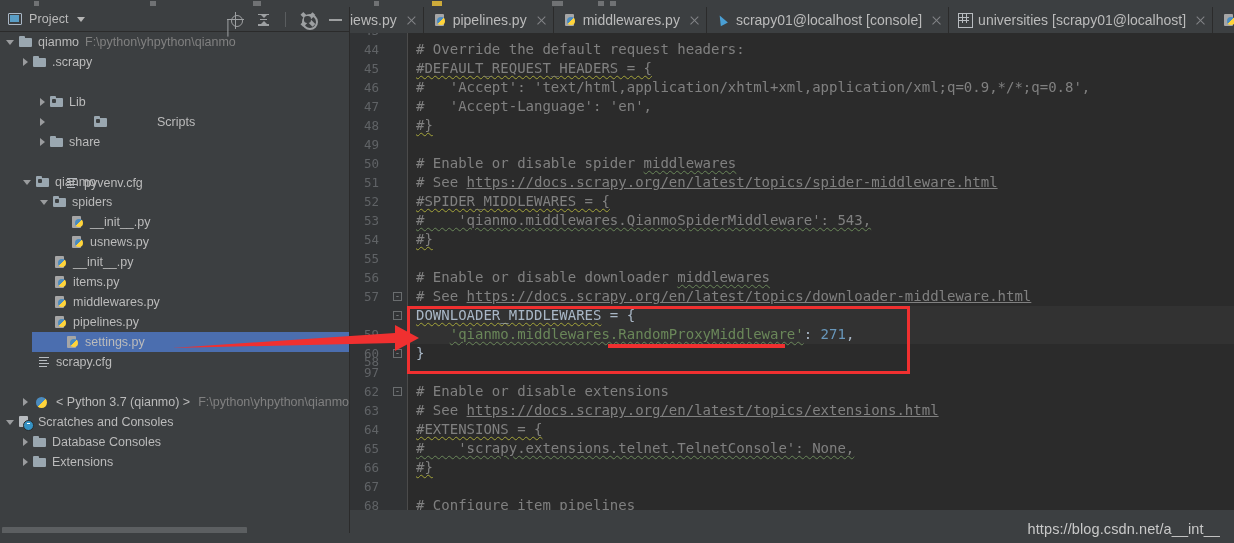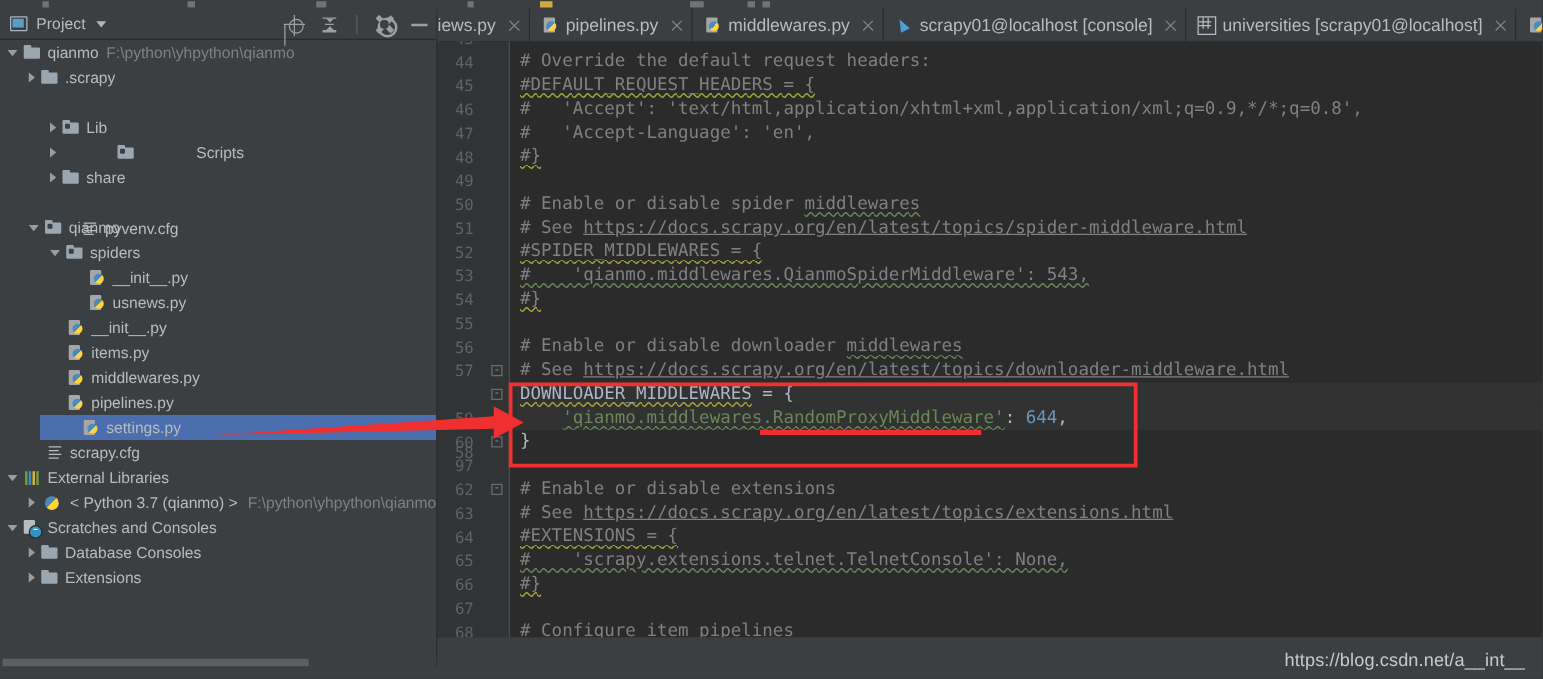--- a/index.html
+++ b/index.html
@@ -519,30 +519,20 @@
         </div>
         <div class="row" style="top: 320px; position: absolute; left: 0px; right: 0px; padding-left: 23px;">
           <span class="arrow none"></span>
           <span class="fico fi-cfg">
             <i></i>
             <i></i>
             <i></i>
             <i></i>
           </span>
           <span class="lbl">scrapy.cfg</span>
-        </div>
-        <div class="row" style="top: 340px; position: absolute; left: 0px; right: 0px; padding-left: 6px;">
-          <span class="arrow open"></span>
-          <span class="fico fi-lib">
-            <i></i>
-            <i></i>
-            <i></i>
-            <i></i>
-          </span>
-          <span class="lbl">External Libraries</span>
         </div>
         <div class="row" style="top: 360px; position: absolute; left: 0px; right: 0px; padding-left: 23px; justify-content: space-between;">
           <span class="arrow closed"></span>
           <span class="fico fi-pyint"></span>
           <span class="lbl">&lt; Python 3.7 (qianmo) &gt;</span>
           <span class="sub">F:\python\yhpython\qianmo</span>
         </div>
         <div class="row" style="top: 380px; position: absolute; left: 0px; right: 0px; padding-left: 6px;">
           <span class="arrow open"></span>
           <span class="fico fi-scratch">
@@ -646,21 +636,21 @@
         <div class="cline" style="top: 64px;"><span class="cmt">#   'Accept-Language': 'en',</span></div>
         <div class="cline" style="top: 83px;"><span class="cmt wavy">#}</span></div>
         <div class="cline" style="top: 121px;"><span class="cmt"># Enable or disable spider </span><span class="cmt wavy-g">middlewares</span></div>
         <div class="cline" style="top: 140px;"><span class="cmt"># See </span><span class="lnk">https://docs.scrapy.org/en/latest/topics/spider-middleware.html</span></div>
         <div class="cline" style="top: 159px;"><span class="cmt wavy">#SPIDER_MIDDLEWARES = {</span></div>
         <div class="cline" style="top: 178px;"><span class="cmt wavy-g">#    'qianmo.middlewares.QianmoSpiderMiddleware': 543,</span></div>
         <div class="cline" style="top: 197px;"><span class="cmt wavy">#}</span></div>
         <div class="cline" style="top: 235px;"><span class="cmt"># Enable or disable downloader </span><span class="cmt wavy-g">middlewares</span></div>
         <div class="cline" style="top: 254px;"><span class="cmt"># See </span><span class="lnk">https://docs.scrapy.org/en/latest/topics/downloader-middleware.html</span></div>
         <div class="cline" style="top: 273px;"><span class="kw wavy">DOWNLOADER_MIDDLEWARES</span><span class="punc"> = {</span></div>
-        <div class="cline" style="top: 292px;"><span class="punc">    </span><span class="str wavy-g">'qianmo.middlewares.RandomProxyMiddleware'</span><span class="punc">: </span><span class="num">644</span><span class="punc">,</span></div>
+        <div class="cline" style="top: 292px;"><span class="punc">    </span><span class="str wavy-g">'qianmo.middlewares.RandomProxyMiddleware'</span><span class="punc">: </span><span class="num">271</span><span class="punc">,</span></div>
         <div class="cline" style="top: 311px;"><span class="punc">}</span></div>
         <div class="cline" style="top: 349px;"><span class="cmt"># Enable or disable extensions</span></div>
         <div class="cline" style="top: 368px;"><span class="cmt"># See </span><span class="lnk">https://docs.scrapy.org/en/latest/topics/extensions.html</span></div>
         <div class="cline" style="top: 387px;"><span class="cmt wavy">#EXTENSIONS = {</span></div>
         <div class="cline" style="top: 406px;"><span class="cmt wavy-g">#    'scrapy.extensions.telnet.TelnetConsole': None,</span></div>
         <div class="cline" style="top: 425px;"><span class="cmt wavy">#}</span></div>
         <div class="cline" style="top: 463px;"><span class="cmt"># Configure item pipelines</span></div>
       </div>
   </div>
 

